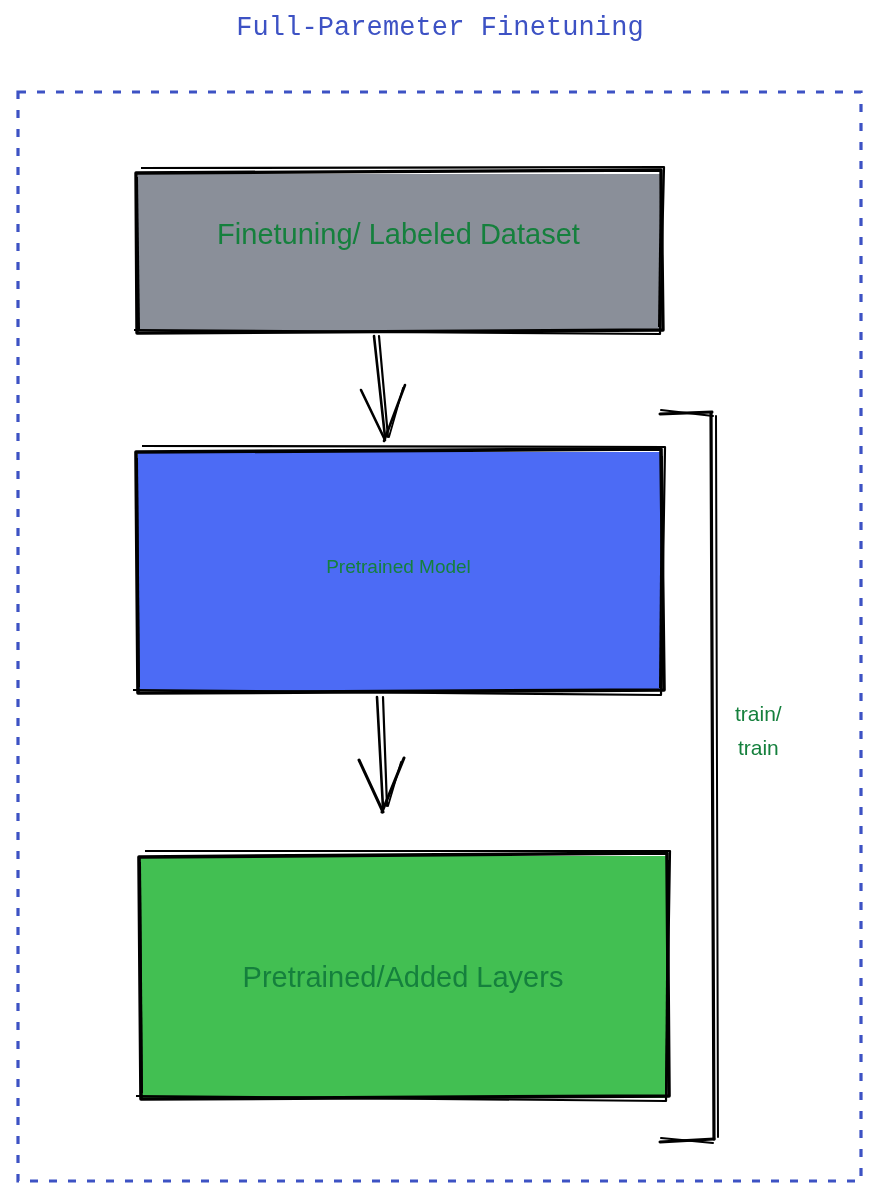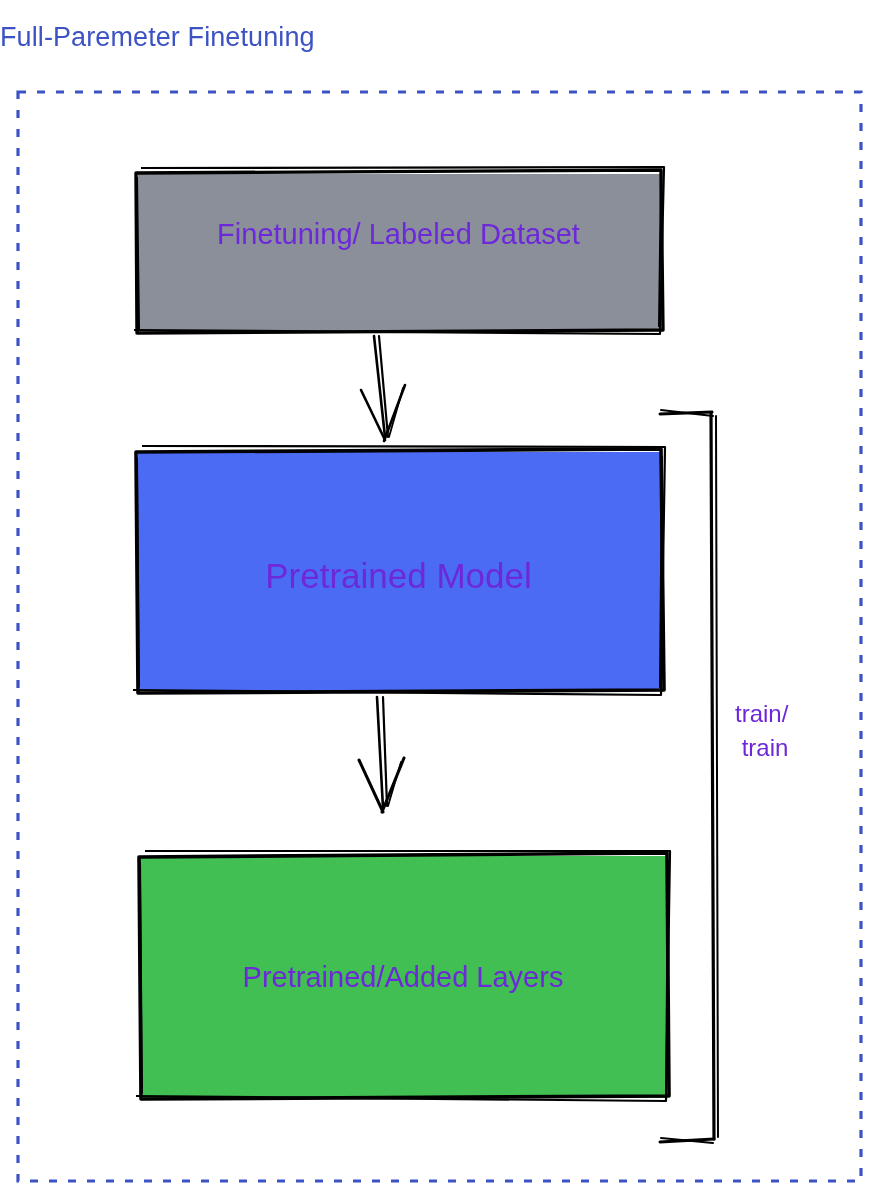--- a/index.html
+++ b/index.html
@@ -20,62 +20,63 @@
   #diagram-svg {
     position: absolute;
     left: 0;
     top: 0;
     width: 880px;
     height: 1200px;
   }
   .title-text {
     position: absolute;
     left: 0;
-    top: 22px;
+    top: 13px;
     width: 880px;
+    text-align: center;
     font-size: 27px;
-    font-family: Liberation Sans, sans-serif;
+    font-family: Liberation Mono, monospace;
     color: #3d52c4;
     letter-spacing: 0.1px;
     white-space: nowrap;
   }
   .node-label {
     position: absolute;
     font-family: "Liberation Sans", sans-serif;
-    color: #6d28d9;
+    color: #15803d;
     white-space: nowrap;
     pointer-events: none;
   }
   #label-dataset {
     left: 135px;
     top: 218px;
     width: 527px;
     text-align: center;
     font-size: 29px;
   }
   #label-pretrained {
     left: 135px;
     top: 556px;
     width: 527px;
     text-align: center;
-    font-size: 35px;
+    font-size: 19px;
   }
   #label-classifier {
     left: 138px;
     top: 961px;
     width: 530px;
     text-align: center;
     font-size: 29px;
   }
   #label-trainupdate {
     left: 735px;
     top: 697px;
-    font-size: 24px;
+    font-size: 21px;
     line-height: 34px;
-    text-align: right;
+    text-align: center;
   }
   #label-trainupdate span {
     display: block;
   }
 </style>
 </head>
 <body>
 
 <div id="canvas">
 

